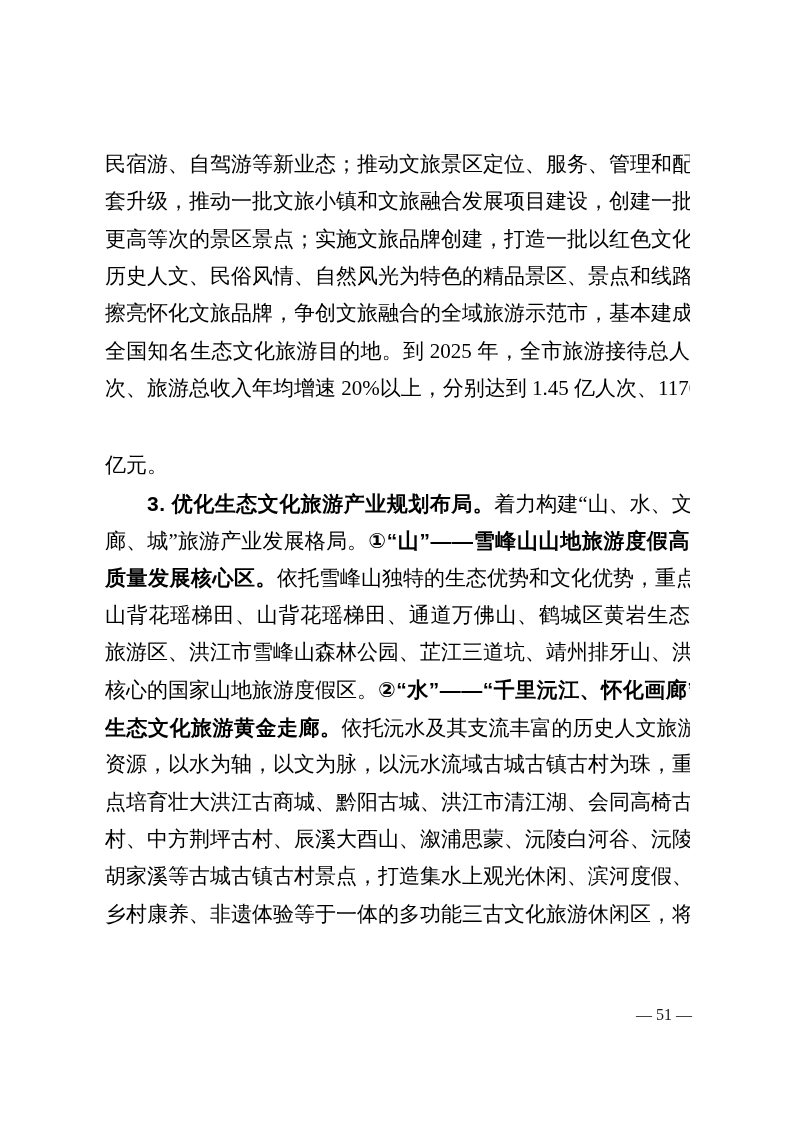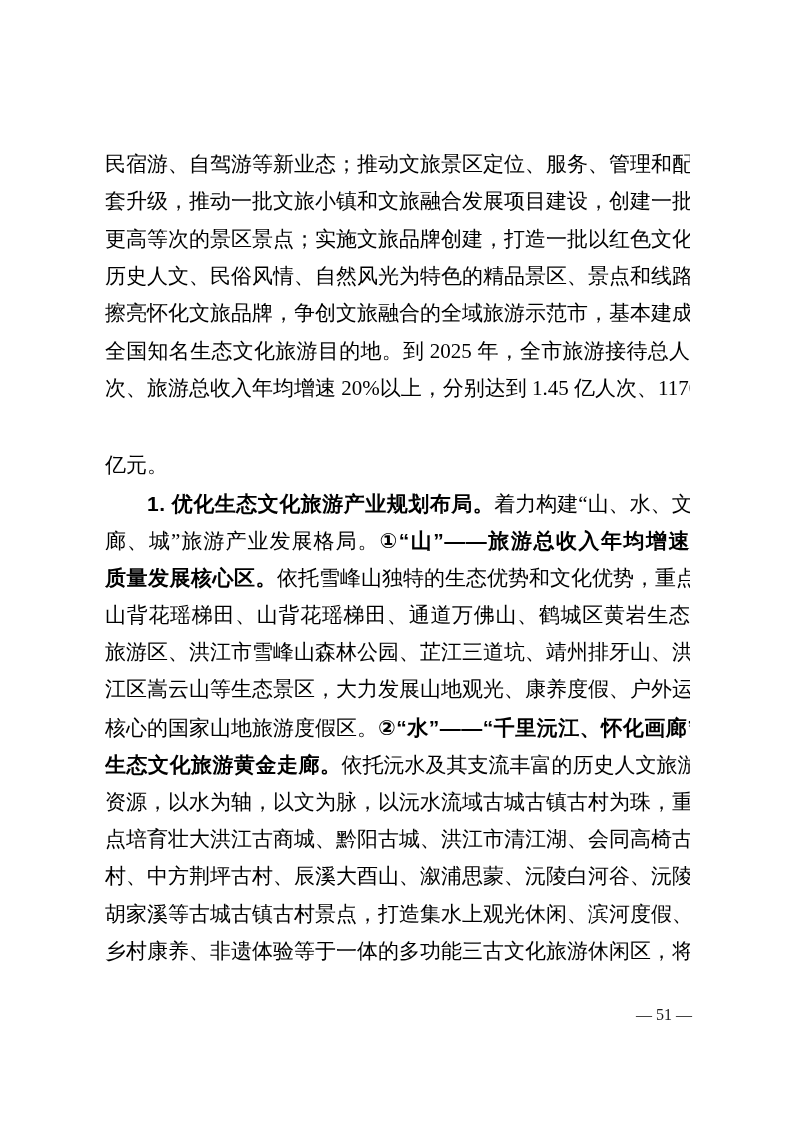--- a/index.html
+++ b/index.html
@@ -59,26 +59,25 @@
 <div class="page">
   <div class="body-text">
       <div class="line"><span>民宿游、自驾游等新业态；推动文旅景区定位、服务、管理和配</span></div>
       <div class="line"><span>套升级，推动一批文旅小镇和文旅融合发展项目建设，创建一批</span></div>
       <div class="line"><span>更高等次的景区景点；实施文旅品牌创建，打造一批以红色文化、</span></div>
       <div class="line"><span>历史人文、民俗风情、自然风光为特色的精品景区、景点和线路，</span></div>
       <div class="line"><span>擦亮怀化文旅品牌，争创文旅融合的全域旅游示范市，基本建成</span></div>
       <div class="line"><span>全国知名生态文化旅游目的地。到 2025 年，全市旅游接待总人</span></div>
       <div class="line"><span>次、旅游总收入年均增速 20%以上，分别达到 1.45 亿人次、1170</span></div>
       <div class="line para-end"><span>亿元。</span></div>
-      <div class="line indent"><span class="b">1. 优化生态文化旅游产业规划布局。</span><span>着力构建“山、水、文、</span></div>
-      <div class="line"><span>廊、城”旅游产业发展格局。</span><span class="b">①“山”——旅游总收入年均增速</span></div>
+      <div class="line indent"><span class="b">3. 优化生态文化旅游产业规划布局。</span><span>着力构建“山、水、文、</span></div>
+      <div class="line"><span>廊、城”旅游产业发展格局。</span><span class="b">①“山”——雪峰山山地旅游度假高</span></div>
       <div class="line"><span class="b">质量发展核心区。</span><span>依托雪峰山独特的生态优势和文化优势，重点</span></div>
       <div class="line"><span>山背花瑶梯田、山背花瑶梯田、通道万佛山、鹤城区黄岩生态</span></div>
       <div class="line"><span>旅游区、洪江市雪峰山森林公园、芷江三道坑、靖州排牙山、洪</span></div>
-      <div class="line"><span>江区嵩云山等生态景区，大力发展山地观光、康养度假、户外运</span></div>
       <div class="line"><span>核心的国家山地旅游度假区。</span><span class="b">②“水”——“千里沅江、怀化画廊”</span></div>
       <div class="line"><span class="b">生态文化旅游黄金走廊。</span><span>依托沅水及其支流丰富的历史人文旅游</span></div>
       <div class="line"><span>资源，以水为轴，以文为脉，以沅水流域古城古镇古村为珠，重</span></div>
       <div class="line"><span>点培育壮大洪江古商城、黔阳古城、洪江市清江湖、会同高椅古</span></div>
       <div class="line"><span>村、中方荆坪古村、辰溪大酉山、溆浦思蒙、沅陵白河谷、沅陵</span></div>
       <div class="line"><span>胡家溪等古城古镇古村景点，打造集水上观光休闲、滨河度假、</span></div>
       <div class="line"><span>乡村康养、非遗体验等于一体的多功能三古文化旅游休闲区，将</span></div>
     </div>
   <div class="footer">
     <span>— 51 —</span>

